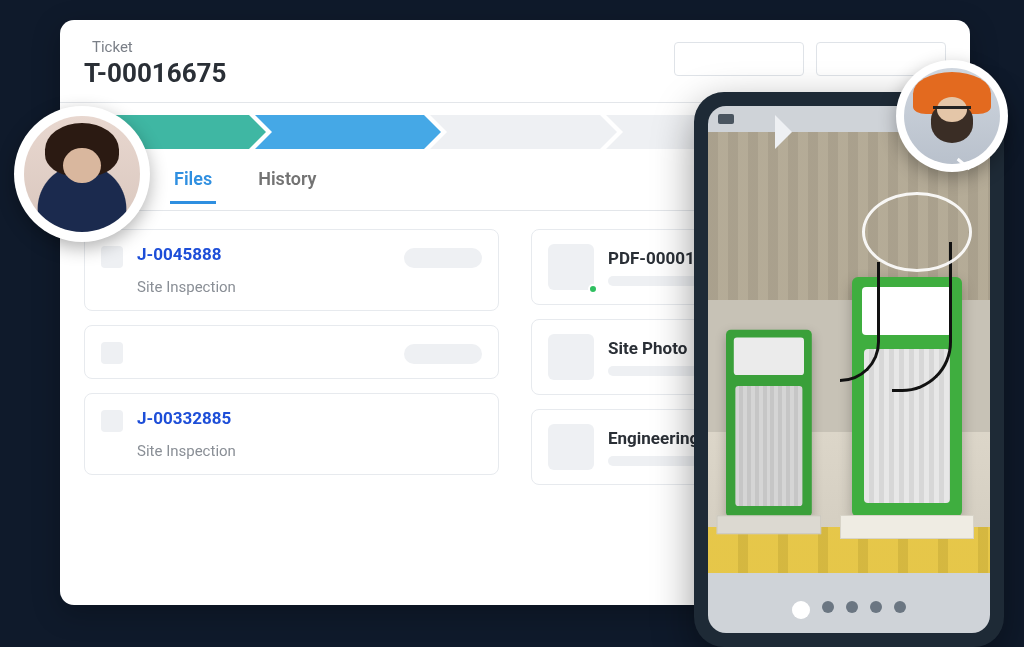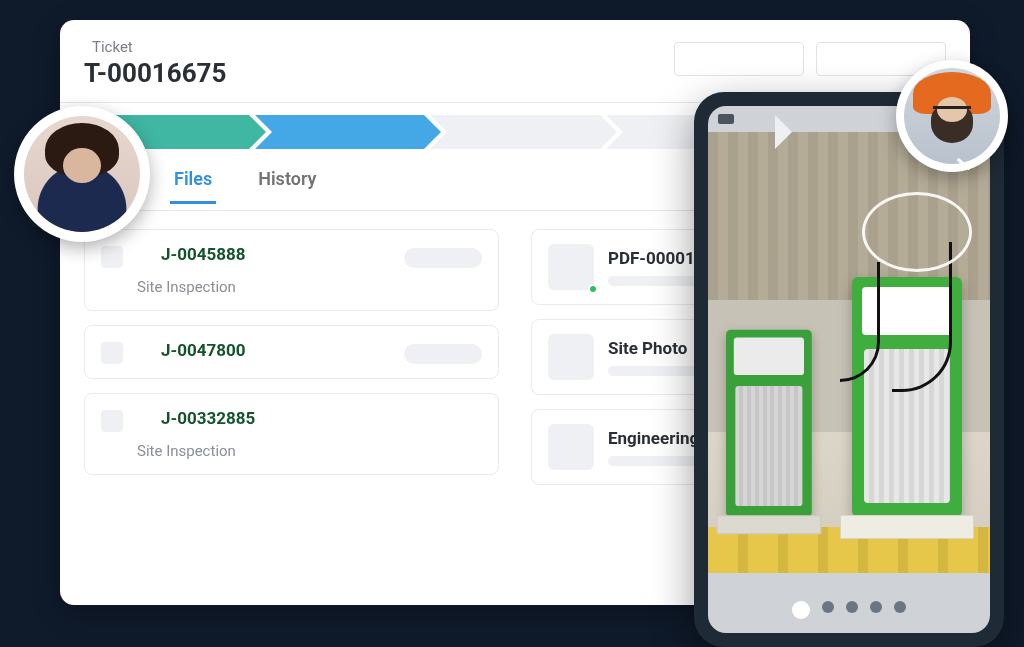--- a/index.html
+++ b/index.html
@@ -81,21 +81,21 @@
   .col{ flex:1; }
   .job-card, .file-card{
     border:1px solid #e7eaee; border-radius:8px; padding:14px 16px;
     margin-bottom:14px; display:flex; align-items:flex-start; gap:14px;
     position:relative;
   }
   .sq{
     width:22px; height:22px; border-radius:4px; background:#eef0f3; flex:none; margin-top:2px;
   }
   .job-text{ flex:1; }
-  .job-id{ font-size:17px; font-weight:700; color:#14532d;margin-left:24px; }
+  .job-id{ font-size:17px; font-weight:700; color:#1d4ed8; }
   .job-desc{ font-size:15px; color:#8a8f96; margin-top:14px; }
   .pill{
     width:78px; height:20px; border-radius:10px; background:#eef0f3; position:absolute; right:16px; top:18px;
   }
 
   .file-card{ align-items:center; }
   .file-thumb{
     width:46px; height:46px; border-radius:6px; background:#eef0f3; flex:none; position:relative;
   }
   .file-thumb .dot{
@@ -235,21 +235,20 @@
           <div class="job-id">J-0045888</div>
           <div class="job-desc">Site Inspection</div>
         </div>
         <div class="pill"></div>
       </div>
 
 
       <div class="job-card">
         <div class="sq"></div>
         <div class="job-text">
-          <div class="job-id">J-0047800</div>
         </div>
         <div class="pill"></div>
       </div>
 
       <div class="job-card">
         <div class="sq"></div>
         <div class="job-text">
           <div class="job-id">J-00332885</div>
           <div class="job-desc">Site Inspection</div>
         </div>

